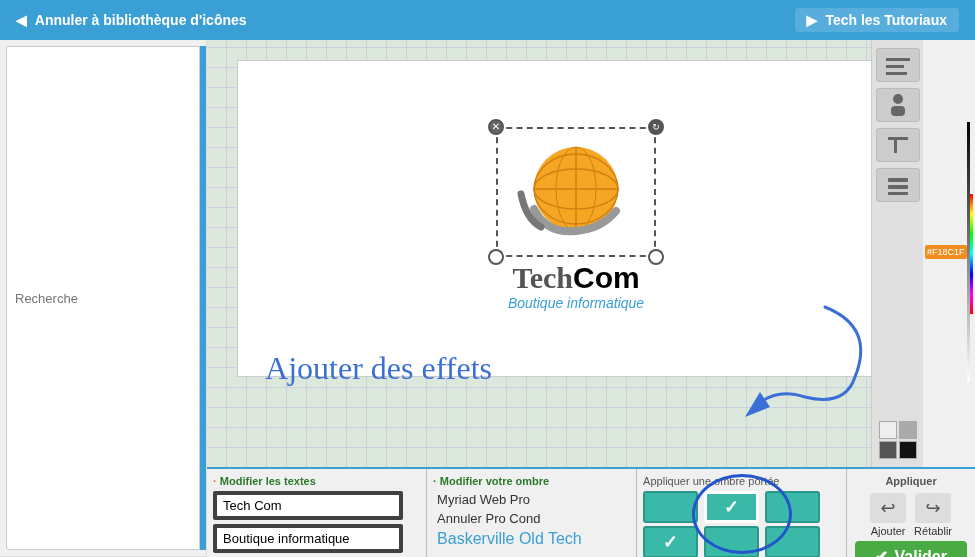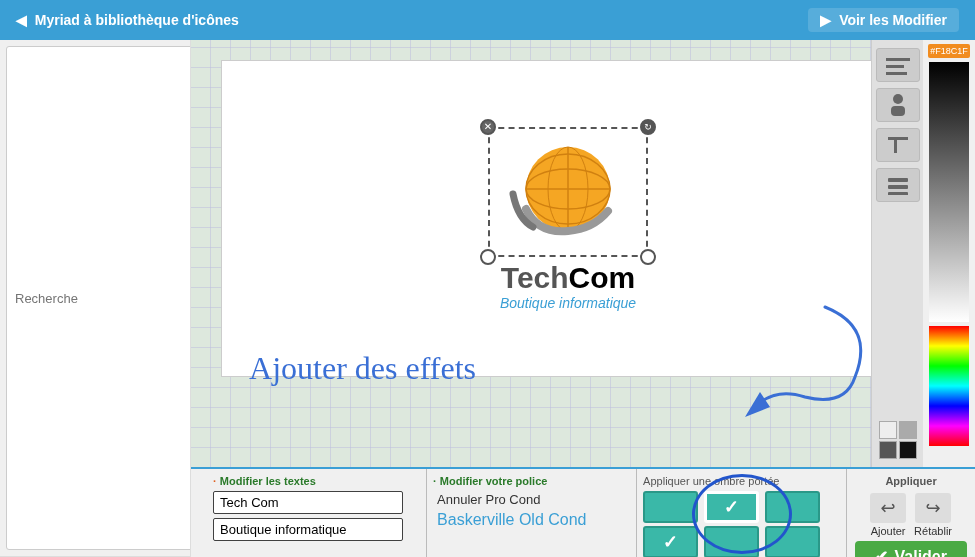--- a/index.html
+++ b/index.html
@@ -117,21 +117,21 @@
       width: 16px; height: 16px;
       background: white;
       border: 2px solid #555;
       border-radius: 50%;
     }
     .handle.tl { top: -8px; left: -8px; }
     .handle.bl { bottom: -8px; left: -8px; }
     .handle.br { bottom: -8px; right: -8px; }
 
     #text-area { text-align: center; margin-top: 4px; }
-    #text-tech { font-size: 32px; color: #555; font-weight: bold; }
+    #text-tech { font-size: 32px; color: #555; font-weight: bold; font-family: Liberation Serif, serif; }
     #text-com { font-size: 32px; color: #f5a623; font-weight: bold; }
     #text-boutique { font-size: 15px; color: #3a9fd5; font-style: italic; }
 
     #add-effects-label {
       position: absolute;
       bottom: 80px;
       left: 58px;
       font-size: 32px;
       color: #3a6fd5;
       font-family: 'Comic Sans MS', cursive;
@@ -213,25 +213,25 @@
       display: flex;
       flex-direction: column;
     }
     .bottom-section-title {
       font-size: 11px;
       font-weight: bold;
       color: #3a7a3a;
       margin-bottom: 4px;
     }
     .bottom-section-title span { color: #e06020; }
-    #text-edit-section { width: 220px; margin-left: 16px; }
+    #text-edit-section { width: 220px; }
     #text-inputs { display: flex; flex-direction: column; gap: 4px; }
     #text-inputs input {
       width: 190px;
-      border: 1px solid #404040;
+      border: 4px solid #404040;
       padding: 3px 6px;
       font-size: 13px;
       border-radius: 2px;
       outline: none;
     }
     #font-section { width: 210px; overflow: hidden; }
     #font-list { display: flex; flex-direction: column; gap: 2px; overflow-y: auto; height: 70px; }
     .font-item { font-size: 13px; color: #333; padding: 1px 4px; cursor: pointer; }
     .font-item.baskerville { font-size: 16px; color: #3a9fd5; }
 
@@ -307,25 +307,25 @@
       cursor: pointer;
       display: flex; align-items: center; gap: 6px;
     }
   </style>
 </head>
 <body>
 
 <div id="header">
   <div class="back-btn">
     <span>◀</span>
-    <span>Myriad à bibliothèque d'icônes</span>
+    <span>Annuler à bibliothèque d'icônes</span>
   </div>
   <div class="tutorials-btn">
     <span>▶</span>
-    <span>Voir les Modifier</span>
+    <span>Tech les Tutoriaux</span>
   </div>
 </div>
 
 <div id="main">
 
   <div id="sidebar">
     <div id="search-bar">
       <input type="text" placeholder="Recherche" style="">
       <button>
         
@@ -501,44 +501,45 @@
         <div style="flex:1;"></div>
 
         <div class="color-grid">
           <div class="color-swatch" style="background:#eee;"></div>
           <div class="color-swatch" style="background:#aaa;"></div>
           <div class="color-swatch" style="background:#555;"></div>
           <div class="color-swatch" style="background:#111;"></div>
         </div>
       </div>
 
-      <div style="position:absolute;right:0;top:0;bottom:0;width:52px;background:#f0f0f0;display:flex;flex-direction:column;align-items:center;padding:4px 2px;">
+      <div style="position:absolute;right:0;top:0;bottom:0;width:52px;background:#f0f0f0;display:flex;flex-direction:row;align-items:center;padding:4px 2px;">
         <div id="color-hex">#F18C1F</div>
         <div id="color-gradient"></div>
         <div id="color-spectrum"></div>
       </div>
     </div>
 
     <div id="bottom-bar">
 
       <div class="bottom-section" id="text-edit-section">
         <div class="bottom-section-title">
           <span>· </span><span style="color:#2a7a2a;">Modifier les textes</span>
         </div>
         <div id="text-inputs">
           <input type="text" value="Tech Com" style="">
           <input type="text" value="Boutique informatique" style="">
         </div>
       </div>
 
       <div class="bottom-section" id="font-section">
-        <div class="bottom-section-title" style="color:#2a7a2a;">· Modifier votre police</div>
+        <div class="bottom-section-title" style="color:#2a7a2a;">· Modifier votre ombre</div>
         <div id="font-list">
+          <div class="font-item">Myriad Web Pro</div>
           <div class="font-item">Annuler Pro Cond</div>
-          <div class="font-item baskerville" style="font-size:16px;color:#3a9fd5;">Baskerville Old Cond</div>
+          <div class="font-item baskerville" style="font-size:16px;color:#3a9fd5;">Baskerville Old Tech</div>
 
         </div>
       </div>
 
       <div class="bottom-section" id="shadow-section" style="width:210px;position:relative;">
         <div class="shadow-title">Appliquer une ombre portée</div>
         <div class="shadow-grid">
           <div class="shadow-btn"></div>
           <div class="shadow-btn check selected"></div>
           <div class="shadow-btn"></div>

